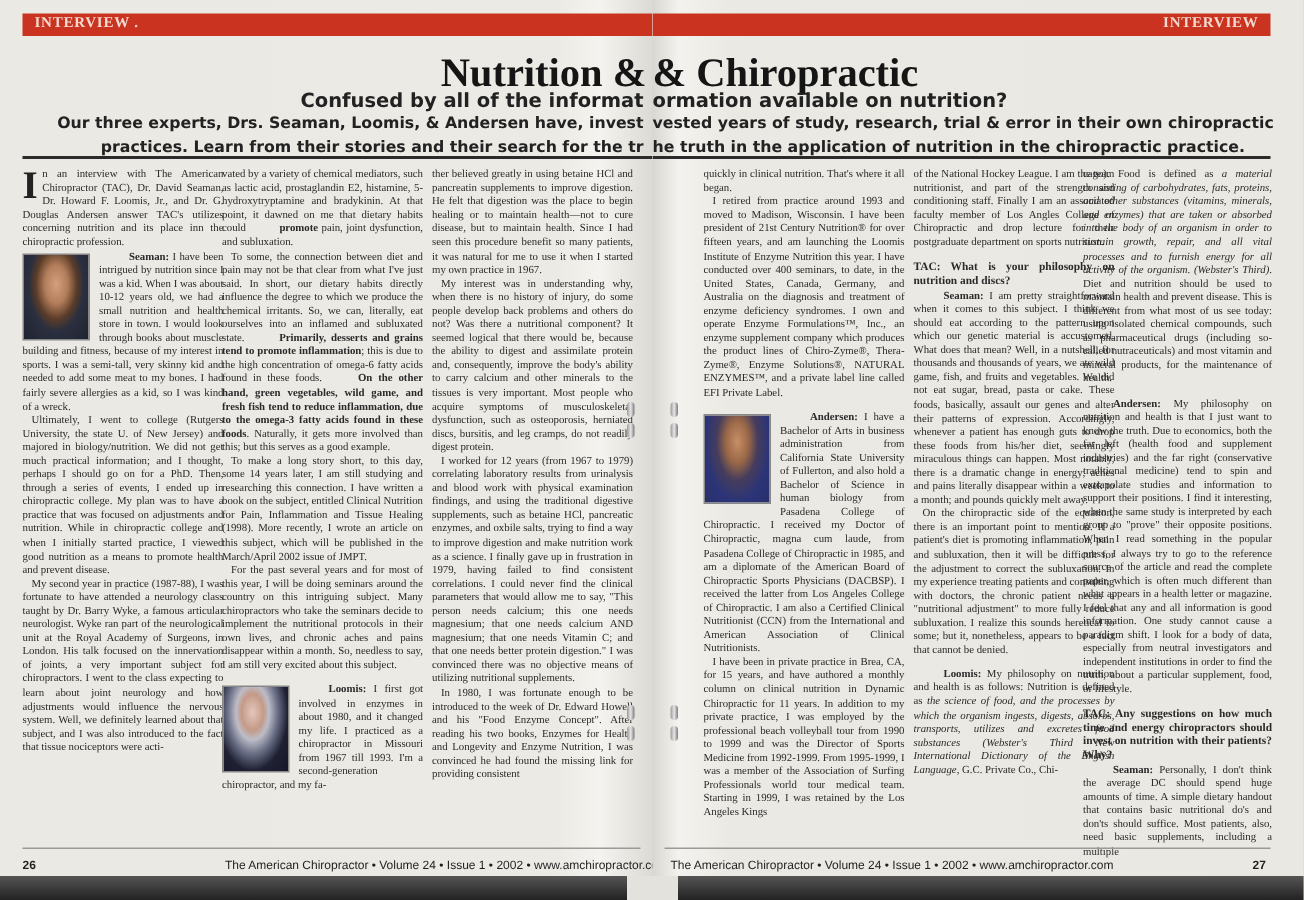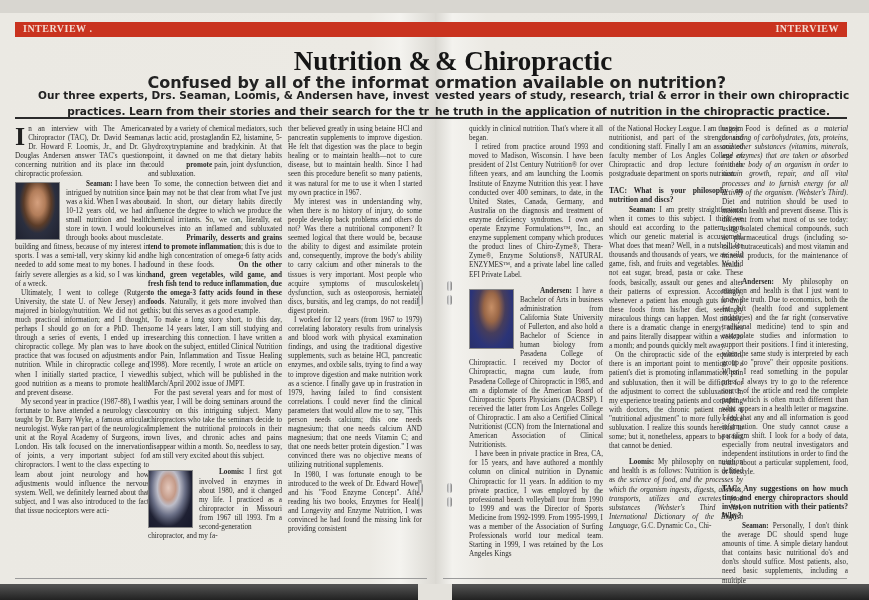--- a/index.html
+++ b/index.html
@@ -1,35 +1,35 @@
 <!DOCTYPE html>
 <html><head>
 <meta charset="utf-8">
 <style>
   html,body{margin:0;padding:0;}
   body{width:869px;height:600px;overflow:hidden;background:#d8d6d0;font-family:"Liberation Serif",serif;position:relative;}
-  .spread{position:absolute;left:0;top:13px;width:826px;height:584px;padding-left:33px;}
+  .spread{position:absolute;left:0;top:0;width:826px;height:584px;padding-left:33px;}
   .page{position:absolute;top:0;height:584px;background:#eceae4;overflow:hidden;}
   .page.left{left:0;width:435px;background:linear-gradient(to right,#ebe9e3 0%,#eceae4 85%,#f4f3ef 92%,#dcdad4 100%);}
   .page.right{left:435px;width:434px;background:linear-gradient(to right,#d9d7d1 0%,#f3f2ee 4%,#ebe9e3 12%,#eae8e2 100%);}
   .bottom-shadow{position:absolute;left:0;top:584px;width:869px;height:16px;background:linear-gradient(to bottom,#555 0%,#222 100%);}
   .bottom-shadow .gap{position:absolute;left:418px;top:0;width:34px;height:16px;background:#e4e2dc;}
 
   .redbar{position:absolute;top:9px;height:15px;background:#c9331f;}
   .redbar.left{left:15px;width:420px;}
   .redbar.right{left:0;width:412px;}
   .section-label{position:absolute;top:1px;font-family:"Liberation Serif",serif;font-size:10px;font-weight:bold;color:#f3d9cf;letter-spacing:0.5px;}
   .redbar.left .section-label{left:8px;}
   .redbar.right .section-label{right:8px;text-align:center;}
 
   .title{position:absolute;top:33px;font-family:"Liberation Serif",serif;font-weight:bold;font-size:27px;color:#151515;white-space:nowrap;}
   .page.left .title{right:4px;}
   .page.right .title{left:0px;}
   .sub{position:absolute;font-family:"DejaVu Sans",sans-serif;font-weight:bold;color:#222;white-space:nowrap;}
-  .sub1{top:60px;font-size:16px;}
+  .sub1{top:60px;font-size:13px;}
   .sub2{top:76px;font-size:10.5px;}
   .sub3{top:92px;font-size:10.5px;}
   .page.left .sub{right:6px;}
   .page.right .sub{left:0px;}
 
   .rule{position:absolute;top:104px;height:2px;background:#2b2b2b;}
   .page.left .rule{left:15px;width:420px;}
   .page.right .rule{left:0;width:412px;}
 
   .col{position:absolute;top:112px;width:134px;font-size:7.2px;line-height:9.1px;color:#2a2a2a;text-align:justify;hyphens:auto;}
@@ -63,21 +63,21 @@
       <span class="section-label">INTERVIEW .</span>
     </div>
     <div class="title">Nutrition  &amp;</div>
     <div class="sub sub1">Confused by all of the informat</div>
     <div class="sub sub2">Our three experts, Drs. Seaman, Loomis, &amp; Andersen have, invest</div>
     <div class="sub sub3">practices. Learn from their stories and their search for the tr</div>
     <div class="rule"></div>
 
     <div class="col" style="left:15px;">
       <p class="noind">
-        <span class="dropcap">I</span><span>n an interview with The American Chiropractor (TAC), Dr. David Seaman, Dr. Howard F. Loomis, Jr., and Dr. G. Douglas Andersen answer TAC's questions concerning nutrition and its place inn the chiropractic profession.</span>
+        <span class="dropcap">I</span><span>n an interview with The American Chiropractor (TAC), Dr. David Seaman, Dr. Howard F. Loomis, Jr., and Dr. G. Douglas Andersen answer TAC's utilizes concerning nutrition and its place inn the chiropractic profession.</span>
       </p>
       <div class="photo seaman"></div>
       <p class="noind"><b>Seaman:</b> <span>I have been intrigued by nutrition since I was a kid. When I was about 10-12 years old, we had a small nutrition and health store in town. I would look through books about muscle building and fitness, because of my interest in sports. I was a semi-tall, very skinny kid and needed to add some meat to my bones. I had fairly severe allergies as a kid, so I was kind of a wreck.</span></p>
       <p>Ultimately, I went to college (Rutgers University, the state U. of New Jersey) and majored in biology/nutrition. We did not get much practical information; and I thought, perhaps I should go on for a PhD. Then, through a series of events, I ended up in chiropractic college. My plan was to have a practice that was focused on adjustments and nutrition. While in chiropractic college and when I initially started practice, I viewed good nutrition as a means to promote health and prevent disease.</p>
       <p>My second year in practice (1987-88), I was fortunate to have attended a neurology class taught by Dr. Barry Wyke, a famous articular neurologist. Wyke ran part of the neurological unit at the Royal Academy of Surgeons, in London. His talk focused on the innervation of joints, a very important subject for chiropractors. I went to the class expecting to learn about joint neurology and how adjustments would influence the nervous system. Well, we definitely learned about that subject, and I was also introduced to the fact that tissue nociceptors were acti-</p>
     </div>
 
     <div class="col" style="left:148px;">
       <p class="noind"><span>vated by a variety of chemical mediators, such as lactic acid, prostaglandin E2, histamine, 5-hydroxytryptamine and bradykinin. At that point, it dawned on me that dietary habits could </span><b>promote</b><span> pain, joint dysfunction, and subluxation.</span></p>
       <p><span>To some, the connection between diet and pain may not be that clear from what I've just said. In short, our dietary habits directly influence the degree to which we produce the chemical irritants. So, we can, literally, eat ourselves into an inflamed and subluxated state. </span><b>Primarily, desserts and grains tend to promote inflammation</b><span>; this is due to the high concentration of omega-6 fatty acids found in these foods. </span><b>On the other hand, green vegetables, wild game, and fresh fish tend to reduce inflammation, due to the omega-3 fatty acids found in these foods</b><span>. Naturally, it gets more involved than this; but this serves as a good example.</span></p>
@@ -118,21 +118,21 @@
       <p class="noind"><b>Andersen:</b> <span>I have a Bachelor of Arts in business administration from California State University of Fullerton, and also hold a Bachelor of Science in human biology from Pasadena College of Chiropractic. I received my Doctor of Chiropractic, magna cum laude, from Pasadena College of Chiropractic in 1985, and am a diplomate of the American Board of Chiropractic Sports Physicians (DACBSP). I received the latter from Los Angeles College of Chiropractic. I am also a Certified Clinical Nutritionist (CCN) from the International and American Association of Clinical Nutritionists.</span></p>
       <p>I have been in private practice in Brea, CA, for 15 years, and have authored a monthly column on clinical nutrition in Dynamic Chiropractic for 11 years. In addition to my private practice, I was employed by the professional beach volleyball tour from 1990 to 1999 and was the Director of Sports Medicine from 1992-1999. From 1995-1999, I was a member of the Association of Surfing Professionals world tour medical team. Starting in 1999, I was retained by the Los Angeles Kings</p>
     </div>
 
     <div class="col" style="left:174px;">
       <p class="noind">of the National Hockey League. I am the team nutritionist, and part of the strength and conditioning staff. Finally I am an associated faculty member of Los Angles College of Chiropractic and drop lecture for their postgraduate department on sports nutrition.</p>
       <div class="q">TAC: What is your philosophy on nutrition and discs?</div>
       <p class="noind"><b>Seaman:</b> <span>I am pretty straightforward when it comes to this subject. I think we should eat according to the pattern upon which our genetic material is accustomed. What does that mean? Well, in a nutshell, for thousands and thousands of years, we ate wild game, fish, and fruits and vegetables. We did not eat sugar, bread, pasta or cake. These foods, basically, assault our genes and alter their patterns of expression. Accordingly, whenever a patient has enough guts to drop these foods from his/her diet, seemingly miraculous things can happen. Most notably, there is a dramatic change in energy; aches and pains literally disappear within a week to a month; and pounds quickly melt away.</span></p>
       <p>On the chiropractic side of the equation, there is an important point to mention. If a patient's diet is promoting inflammation, pain and subluxation, then it will be difficult for the adjustment to correct the subluxation. In my experience treating patients and consulting with doctors, the chronic patient needs a "nutritional adjustment" to more fully reduce subluxation. I realize this sounds heretical to some; but it, nonetheless, appears to be a fact that cannot be denied.</p>
       <div class="gap"></div>
-      <p class="noind"><b>Loomis:</b> <span>My philosophy on nutrition and health is as follows: Nutrition is defined as </span><i>the science of food, and the processes by which the organism ingests, digests, absorbs, transports, utilizes and excretes food substances (Webster's Third New International Dictionary of the English Language</i><span>, G.C. Dynamic Co., Chi-</span></p>
+      <p class="noind"><b>Loomis:</b> <span>My philosophy on nutrition and health is as follows: Nutrition is defined as </span><i>the science of food, and the processes by which the organism ingests, digests, absorbs, transports, utilizes and excretes food substances (Webster's Third New International Dictionary of the English Language</i><span>, G.C. Private Co., Chi-</span></p>
     </div>
 
     <div class="col" style="left:287px;width:126px;">
       <p class="noind"><span>cago). Food is defined as </span><i>a material consisting of carbohydrates, fats, proteins, and other substances (vitamins, minerals, and enzymes) that are taken or absorbed into the body of an organism in order to sustain growth, repair, and all vital processes and to furnish energy for all activity of the organism. (Webster's Third)</i><span>. Diet and nutrition should be used to maintain health and prevent disease. This is different from what most of us see today: using isolated chemical compounds, such as pharmaceutical drugs (including so-called nutraceuticals) and most vitamin and mineral products, for the maintenance of health.</span></p>
       <div class="gap"></div>
       <p class="noind"><b>Andersen:</b> <span>My philosophy on nutrition and health is that I just want to know the truth. Due to economics, both the far left (health food and supplement industries) and the far right (conservative traditional medicine) tend to spin and extrapolate studies and information to support their positions. I find it interesting, when the same study is interpreted by each group to "prove" their opposite positions. When I read something in the popular press, I always try to go to the reference source of the article and read the complete paper, which is often much different than what appears in a health letter or magazine. I feel that any and all information is good information. One study cannot cause a paradigm shift. I look for a body of data, especially from neutral investigators and independent institutions in order to find the truth, about a particular supplement, food, or lifestyle.</span></p>
       <div class="q">TAC: Any suggestions on how much time and energy chiropractors should invest on nutrition with their patients? Why?</div>
       <p class="noind"><b>Seaman:</b> <span>Personally, I don't think the average DC should spend huge amounts of time. A simple dietary handout that contains basic nutritional do's and don'ts should suffice. Most patients, also, need basic supplements, including a multiple</span></p>
     </div>
 

